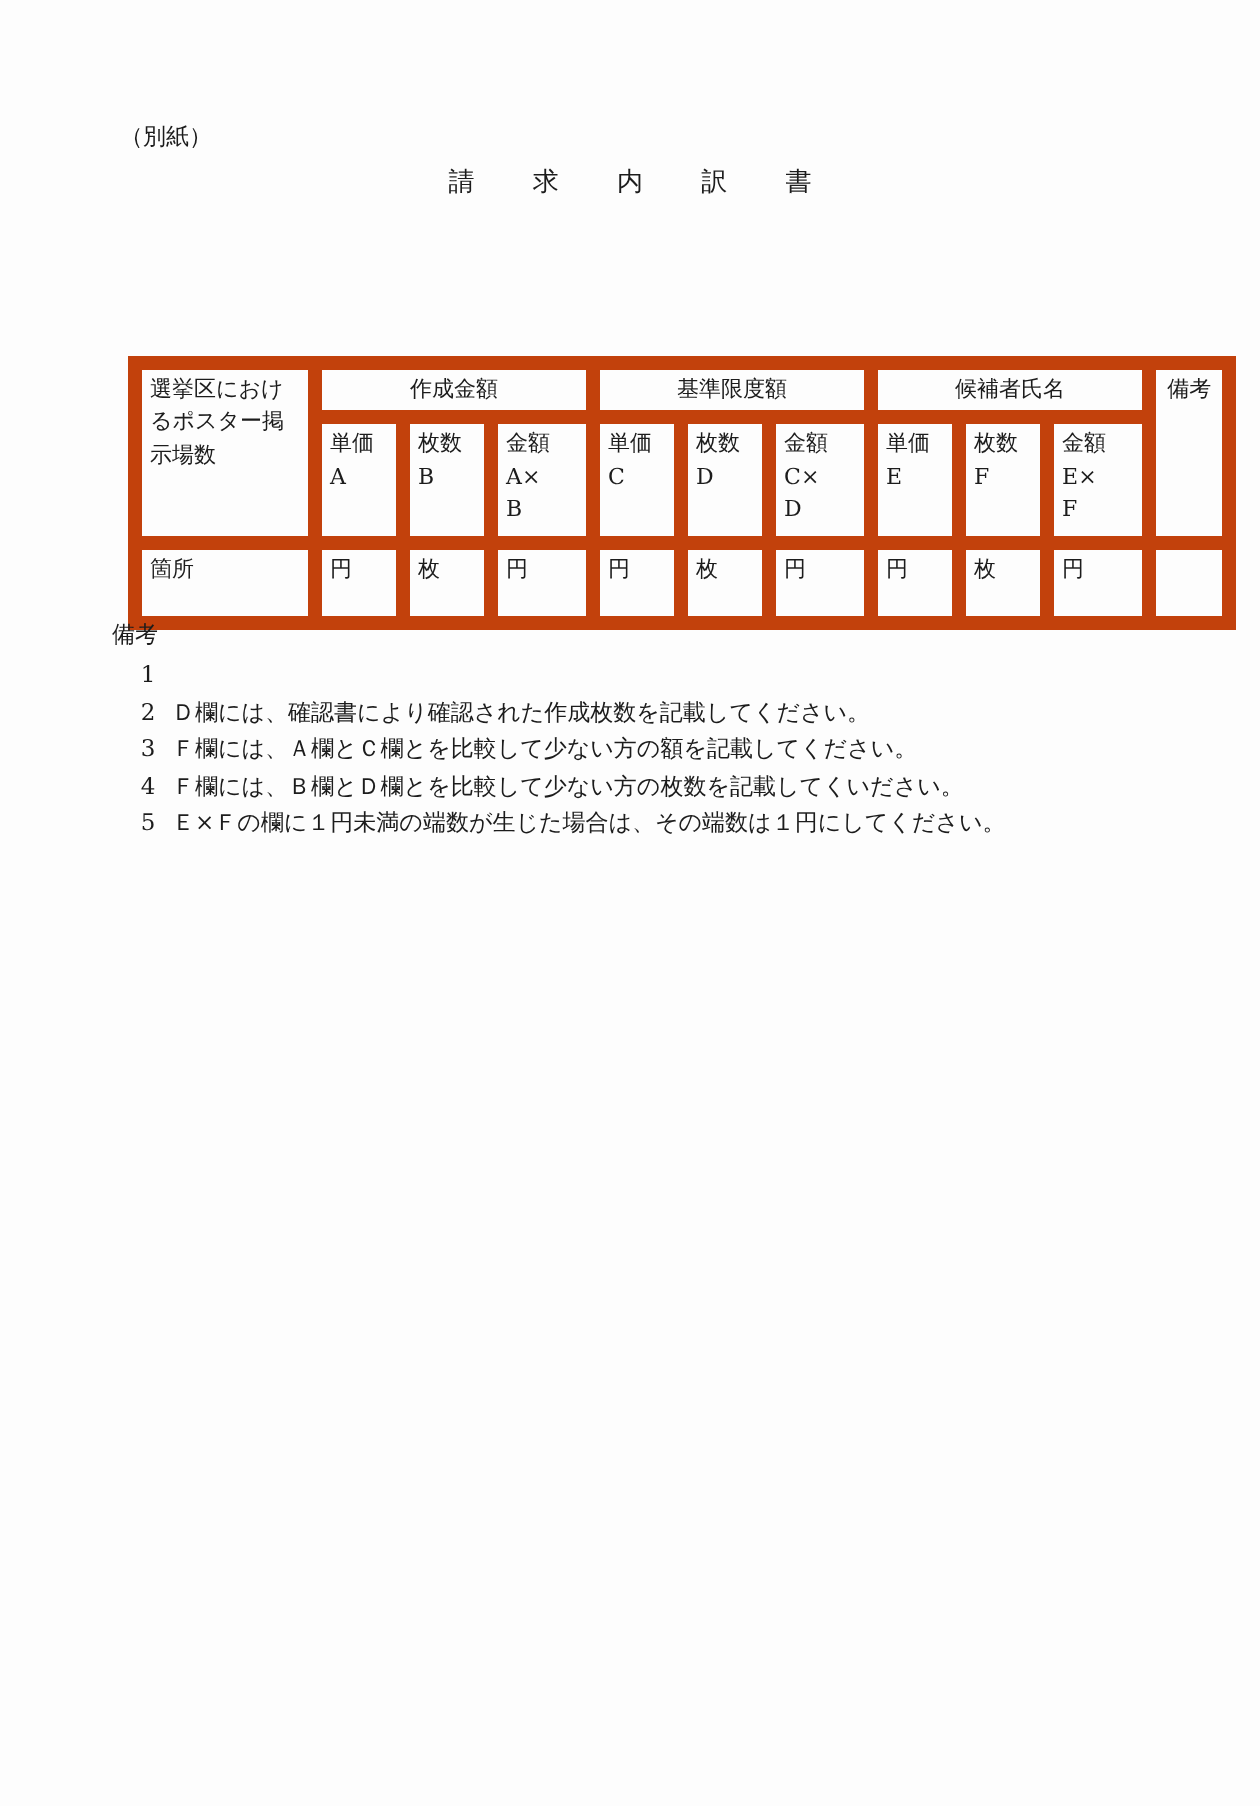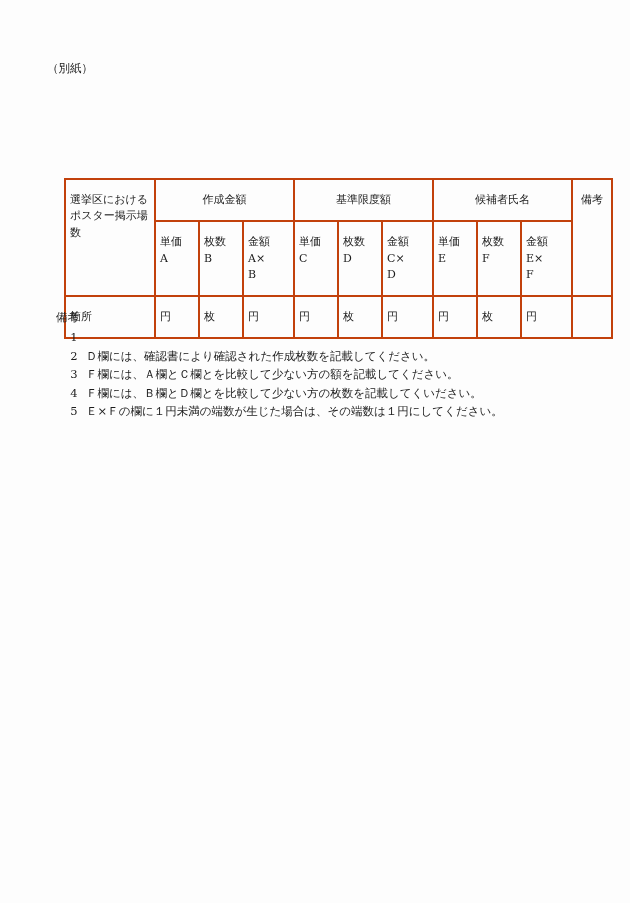--- a/index.html
+++ b/index.html
@@ -21,21 +21,21 @@
   .page {
     position: relative;
     width: 630px;
     height: 903px;
     box-sizing: border-box;
   }
 
   
   .attach-label {
     position: absolute;
-    left: 47px;
+    left: 60px;
     top: 62px;
     font-size: 11.5px;
     line-height: 1.2;
     white-space: nowrap;
   }
 
   .doc-title {
     position: absolute;
     left: 0;
     right: 0;
@@ -65,25 +65,25 @@
     top: 178px;
     width: 499px;
   }
   table.claim-table {
     border-collapse: collapse;
     width: 499px;
     table-layout: fixed;
   }
   table.claim-table th,
   table.claim-table td {
-    border: 2px solid #c2410c;
+    border: 7px solid #c2410c;
     font-weight: normal;
     font-size: 11px;
     line-height: 1.48;
-    padding: 12px 4px;
+    padding: 2px 4px;
     vertical-align: top;
     box-sizing: border-box;
     background: #fdfdfd;
   }
 
   
   col.c-site   { width: 90px; }
   col.c-unit   { width: 44px; }
   col.c-qty    { width: 44px; }
   col.c-amt    { width: 51px; }
@@ -160,20 +160,21 @@
     display: block;
   }
 </style>
 </head>
 <body>
 
 <div class="page">
 
   <div class="attach-label">（別紙）</div>
 
+  <div class="doc-title">請　求　内　訳　書</div>
 
 
   <div class="table-wrap">
     <table class="claim-table">
       <colgroup>
         <col class="c-site">
         <col class="c-unit">
           <col class="c-qty">
           <col class="c-amt">
         <col class="c-unit">

